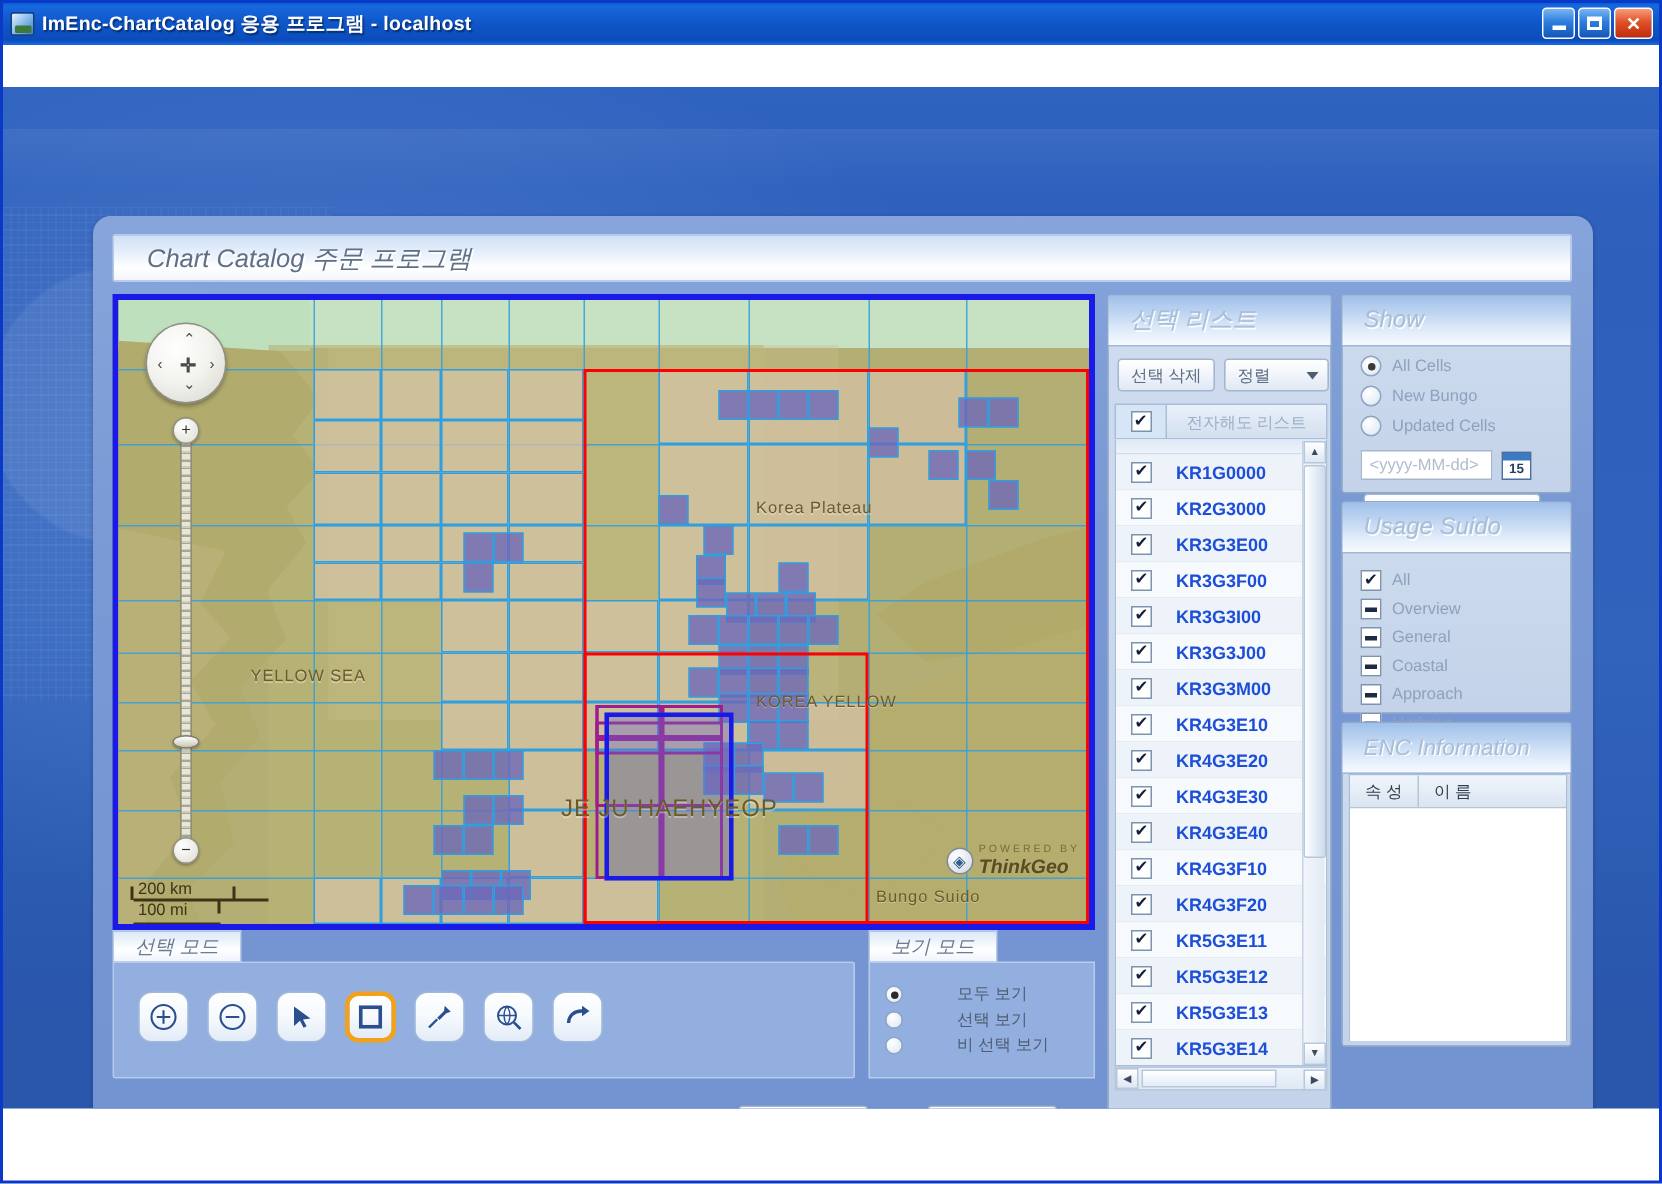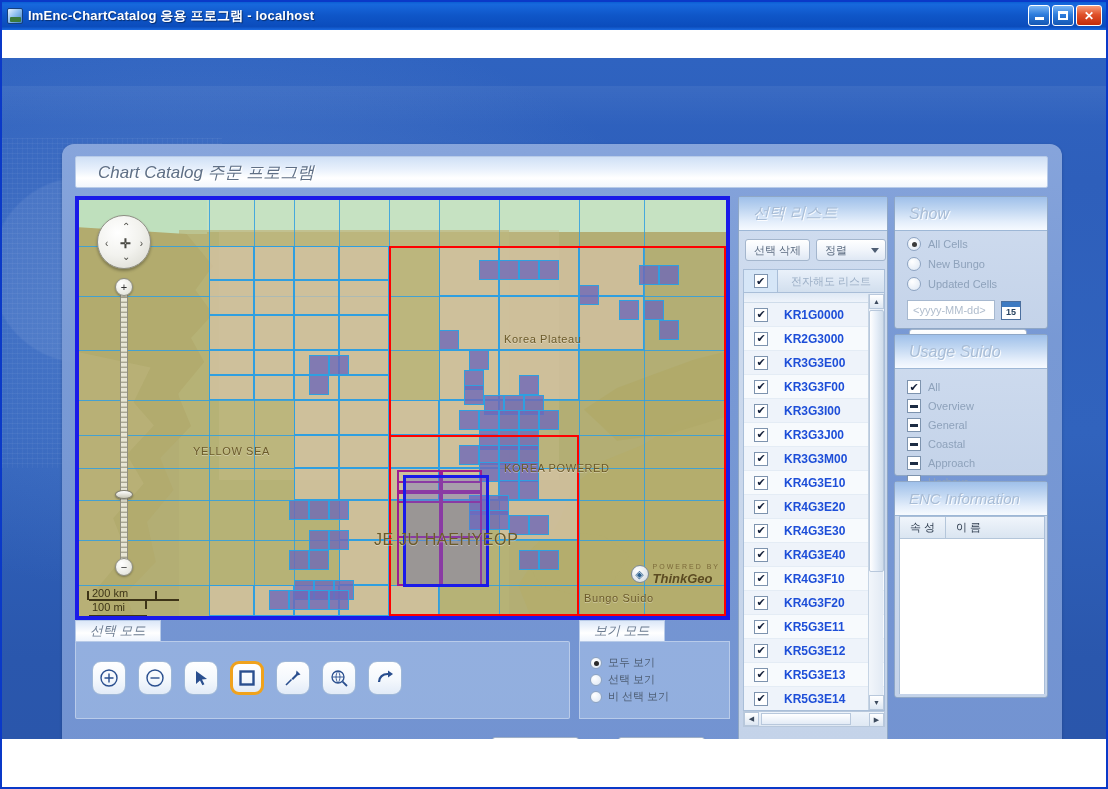--- a/index.html
+++ b/index.html
@@ -252,21 +252,21 @@
   .radio-row{ display:flex; align-items:center; gap:6px; height:17px; margin-left:10px; }
   .radio{
     width:12px;height:12px;border-radius:50%;
     background:radial-gradient(circle at 35% 30%,#ffffff,#dce6f3);
     border:1px solid #8ea4c2; position:relative; flex:0 0 auto;
   }
   .radio.on:after{
     content:""; position:absolute; left:3px; top:3px; width:5px;height:5px;border-radius:50%;
     background:#2a2a2a;
   }
-  .radio-lbl{ font-size:11px; color:#4d5d73; }
+  .radio-lbl{ font-size:11px; color:#4d5d73;margin-left:30px; }
 
   
   .big-btn{
     position:absolute; top:593px; width:87px; height:27px;
     background:linear-gradient(to bottom,#fbfcfe 0%,#eef2f8 45%,#dde5f0 55%,#ccd8e8 100%);
     border:1px solid #9fb0c7; border-radius:3px;
     display:flex;align-items:center;justify-content:center;
     font-size:12px;color:#3d4a5c; box-shadow:0 1px 2px rgba(0,0,0,.18);
   }
   #btn-order{ left:430px; }
@@ -589,22 +589,22 @@
 
             <div class="magentabox" style="left:318px;top:270px;width:85px;height:22px;"></div>
             <div class="magentabox" style="left:318px;top:281px;width:85px;height:22px;"></div>
             <div class="magentabox" style="left:318px;top:292px;width:85px;height:46px;"></div>
             <div class="magentabox" style="left:318px;top:270px;width:85px;height:116px;"></div>
             <div class="magentabox" style="left:360px;top:270px;width:1px;height:116px;"></div>
 
             <div class="blueselbox" style="left:324px;top:275px;width:86px;height:112px;"></div>
 
             <div class="map-label" style="left:425px;top:133px;">Korea Plateau</div>
-            <div class="map-label" style="left:114px;top:245px;">YELLOW SEA</div>
-            <div class="map-label" style="left:425px;top:262px;">KOREA POWERED</div>
+            <div class="map-label" style="left:88px;top:245px;">YELLOW SEA</div>
+            <div class="map-label" style="left:425px;top:262px;">KOREA YELLOW</div>
             <div class="map-label small" style="left:295px;top:331px;">JE JU HAEHYEOP</div>
             <div class="map-label" style="left:505px;top:392px;">Bungo Suido</div>
             <div class="map-label" style="left:625px;top:345px;margin-left:32px;">Ki</div>
 
             <div id="nav-rose">
               <span class="nv up">⌃</span>
               <span class="nv dn">⌄</span>
               <span class="nv lf">‹</span>
               <span class="nv rt">›</span>
               <span class="nv ctr">✛</span>

